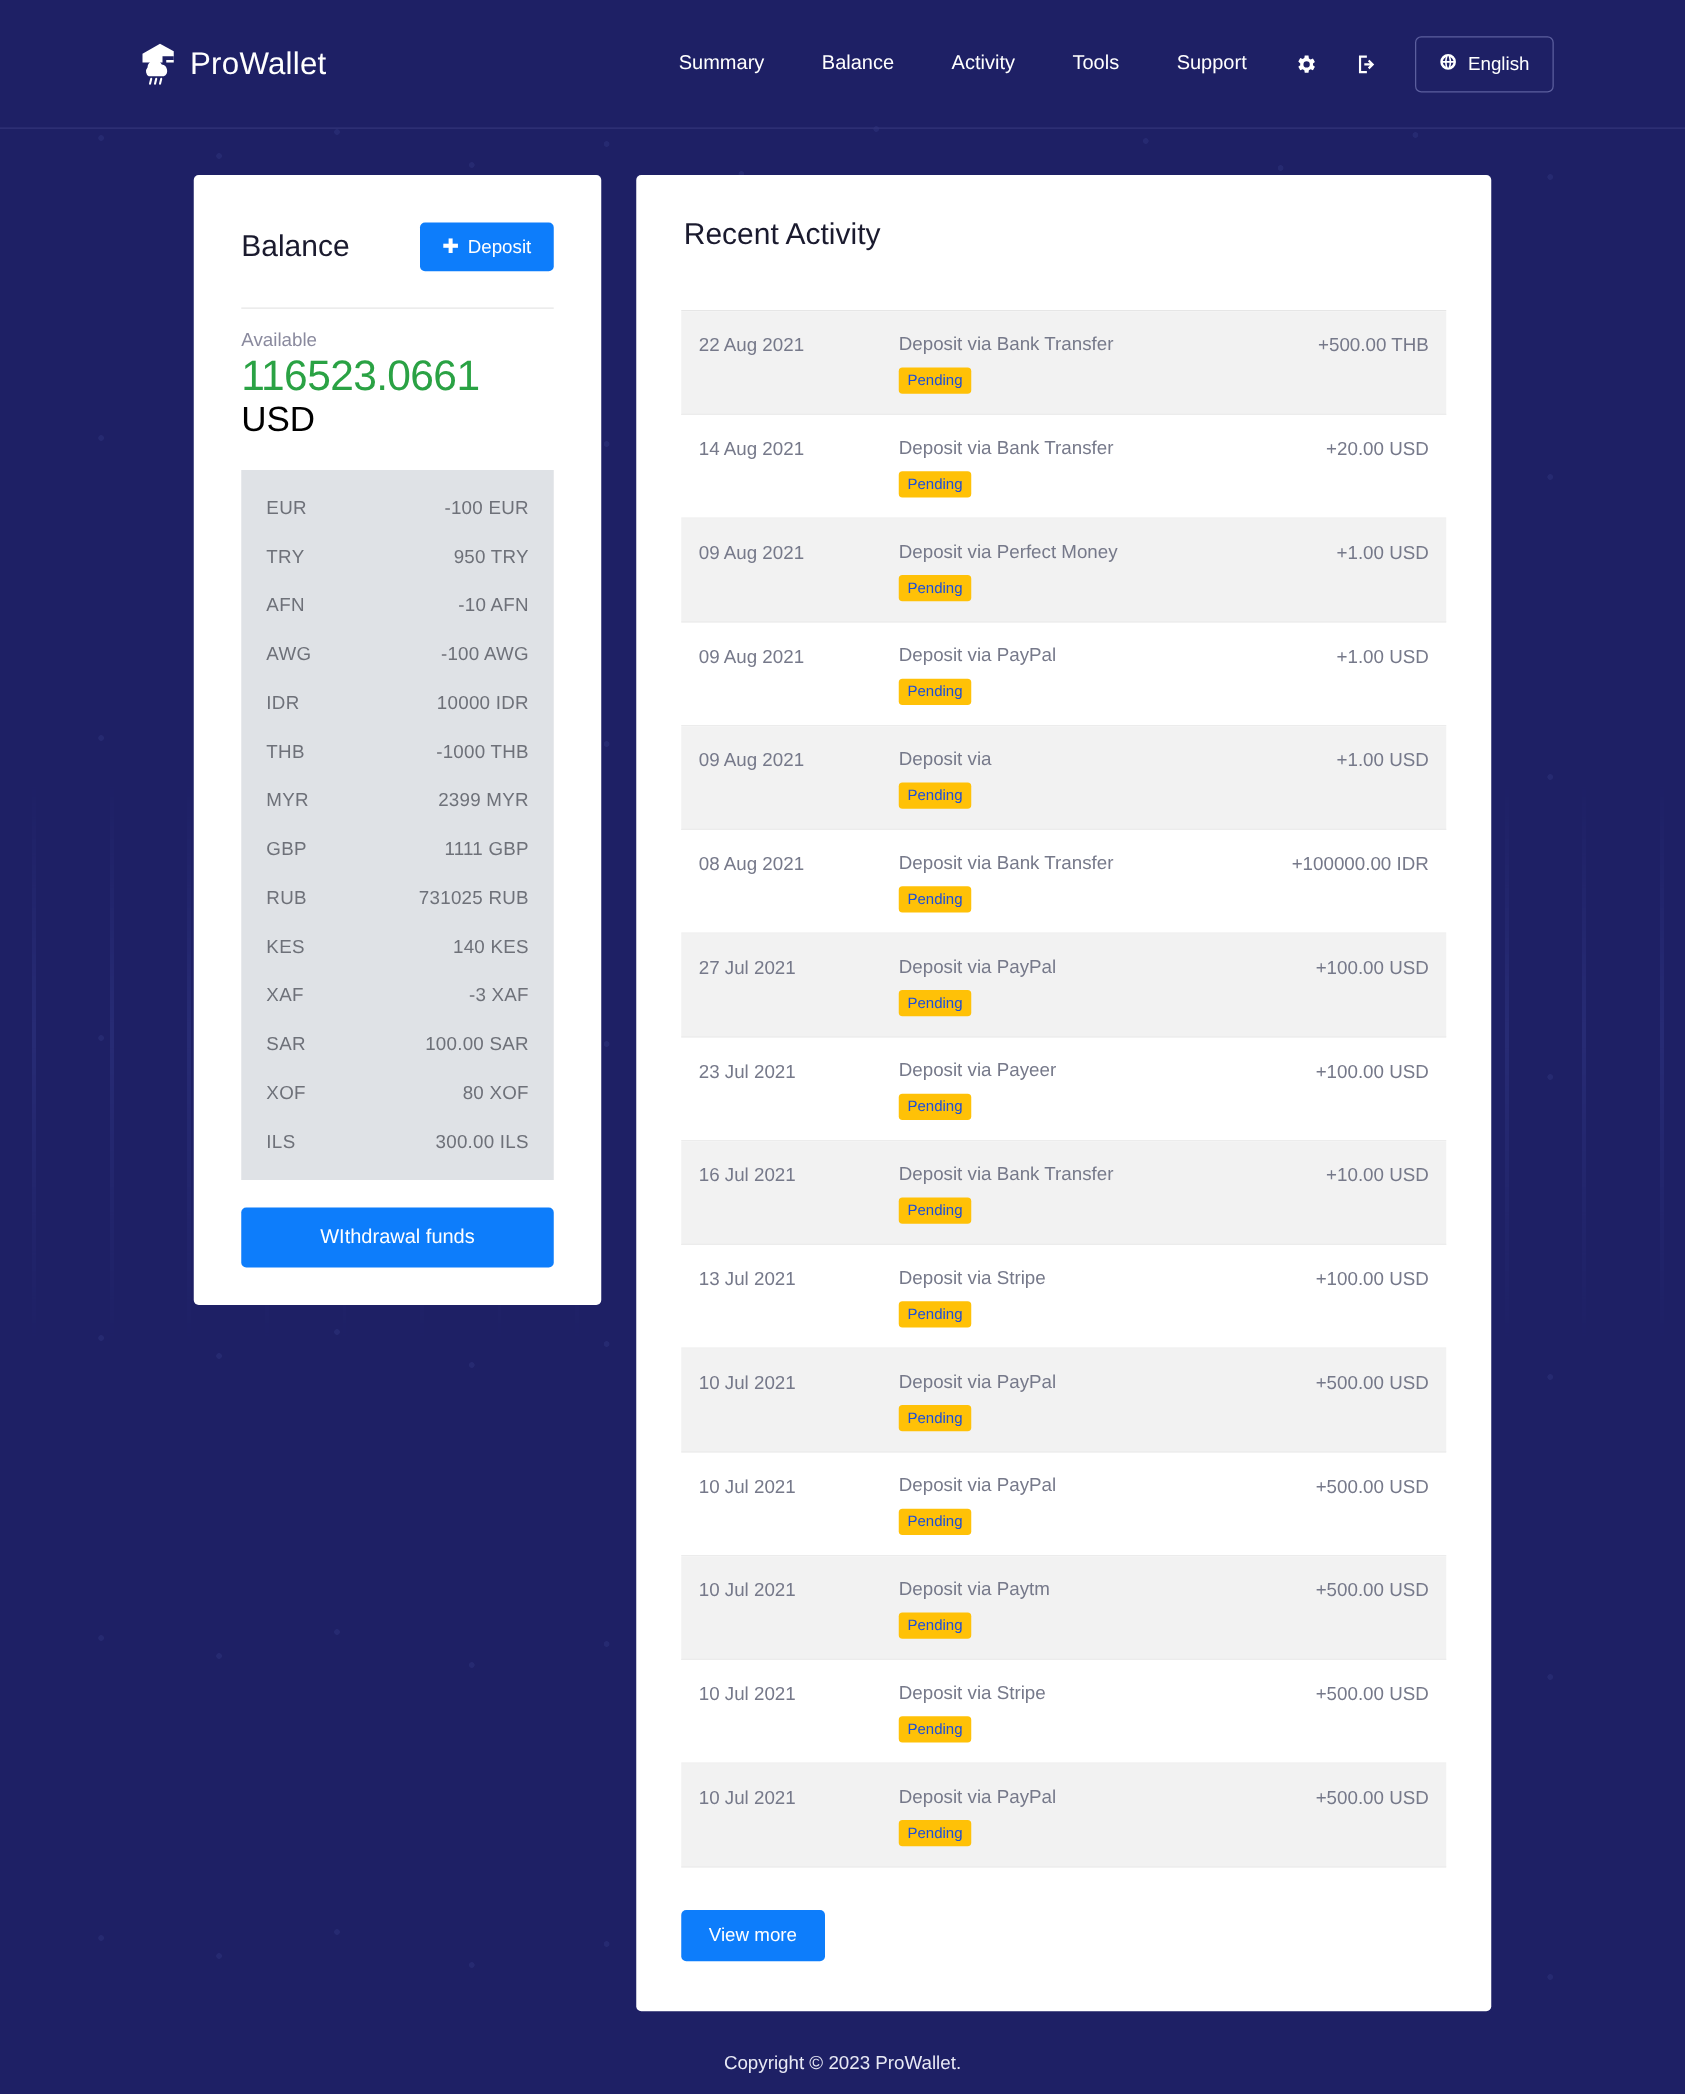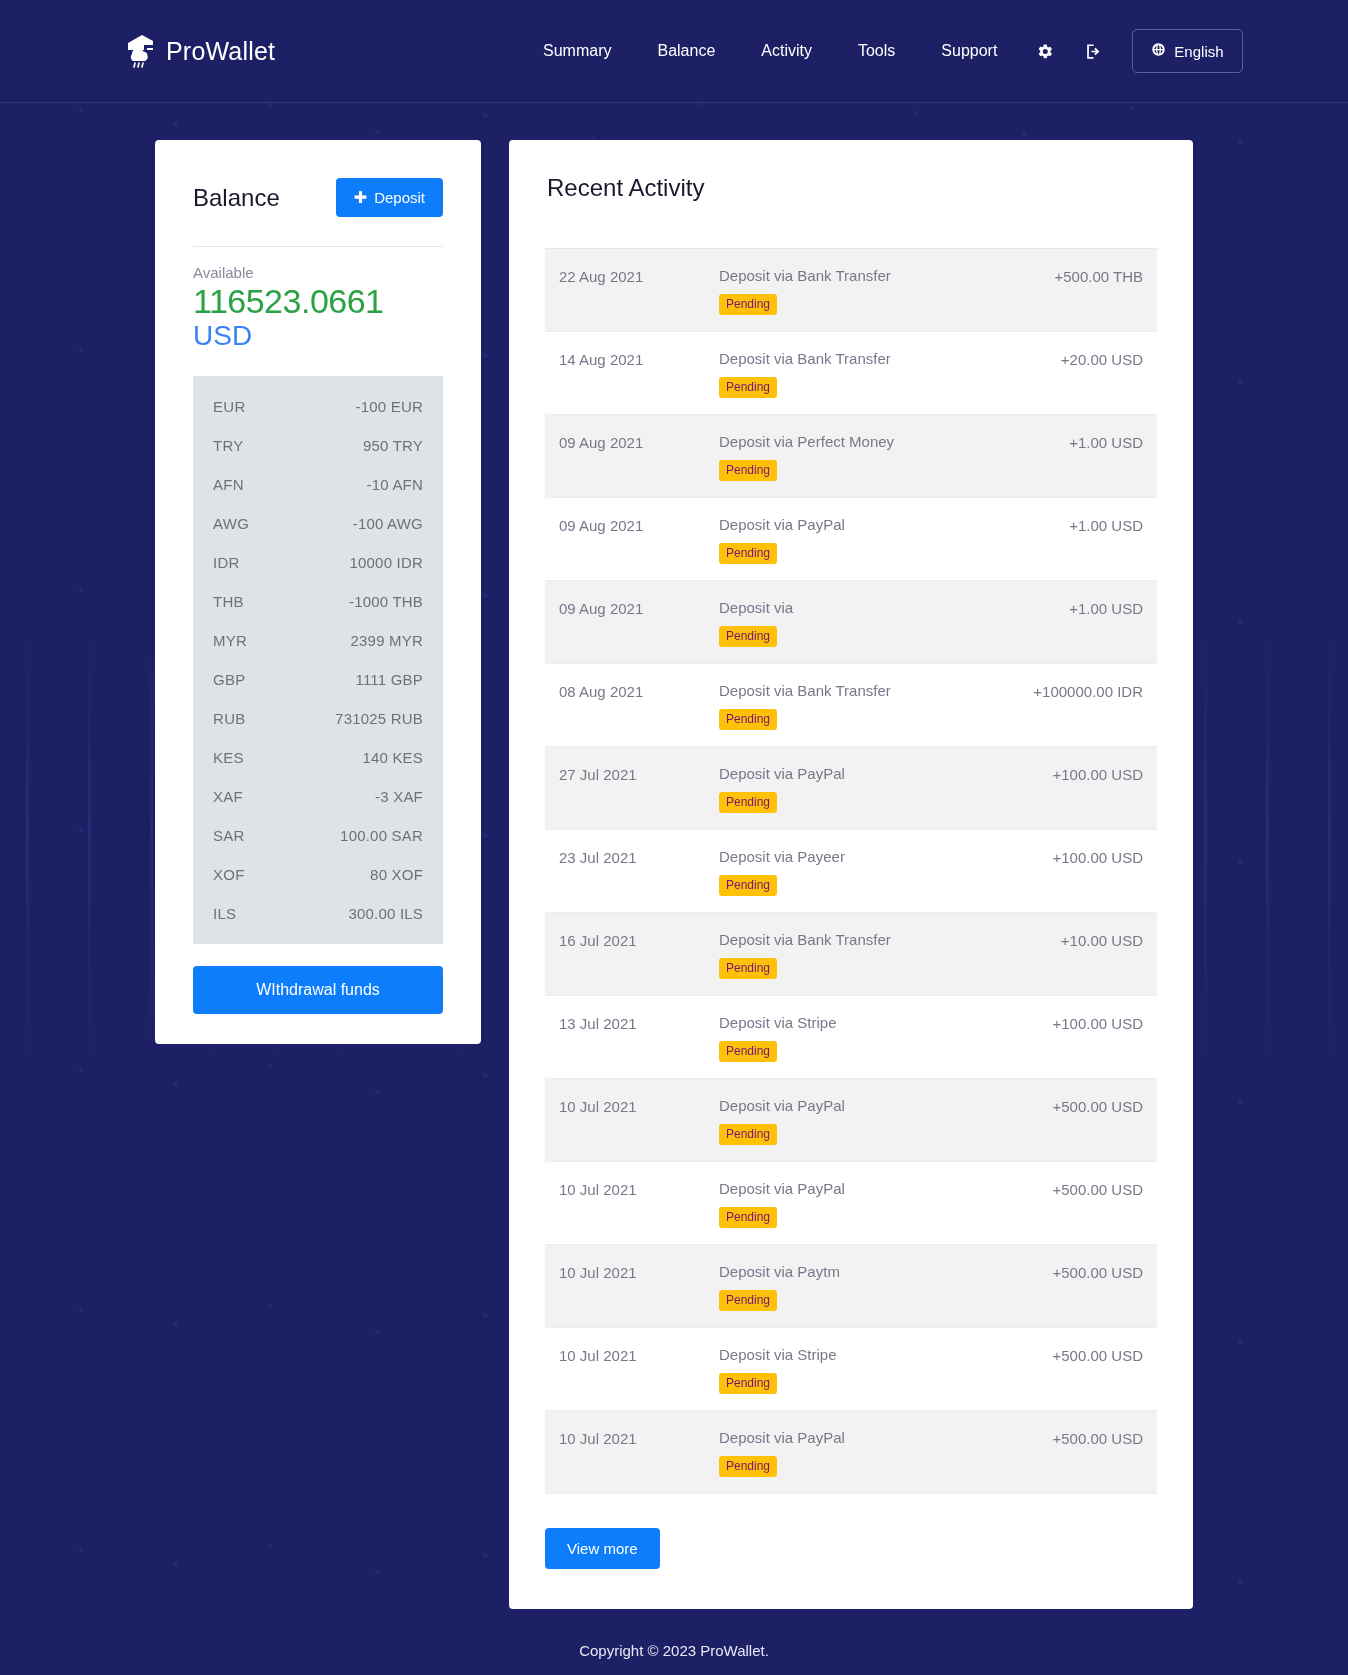--- a/index.html
+++ b/index.html
@@ -58,21 +58,21 @@
   .site-header {
     position: relative;
     height: 103px;
     border-bottom: 1px solid #33357a;
     display: flex;
     align-items: center;
     z-index: 3;
   }
   .brand {
     position: absolute;
-    left: 120px;
+    left: 106px;
     display: flex;
     align-items: center;
     gap: 4px;
     text-decoration: none;
   }
   .brand-mark { width: 42px; height: 42px; display: block; }
   .brand-name {
     color: #fff;
     font-size: 25px;
     letter-spacing: .2px;
@@ -179,21 +179,21 @@
   }
   .available-amount {
     color: #2aa244;
     font-size: 34px;
     line-height: 1.06;
     letter-spacing: -.5px;
     margin-top: 2px;
     word-break: break-all;
   }
   .available-currency {
-    color: #3b82f6;
+    color: #000000;
     font-size: 28px;
     line-height: 1.2;
   }
 
   .currency-list {
     margin-top: 23px;
     background: #dfe2e6;
     padding: 11px 0;
   }
   .currency-row {
@@ -251,21 +251,21 @@
   .act-mid { flex: 1 1 auto; }
   .act-desc {
     font-size: 15px;
     color: #76798a;
     min-height: 18px;
   }
   .act-badge {
     display: inline-block;
     margin-top: 9px;
     background: #ffc107;
-    color: #701a75;
+    color: #1d4ed8;
     font-size: 12px;
     border-radius: 3px;
     padding: 3px 7px 4px 7px;
   }
   .act-amount {
     flex: none;
     text-align: right;
     font-size: 15px;
     color: #76798a;
     padding-top: 1px;

